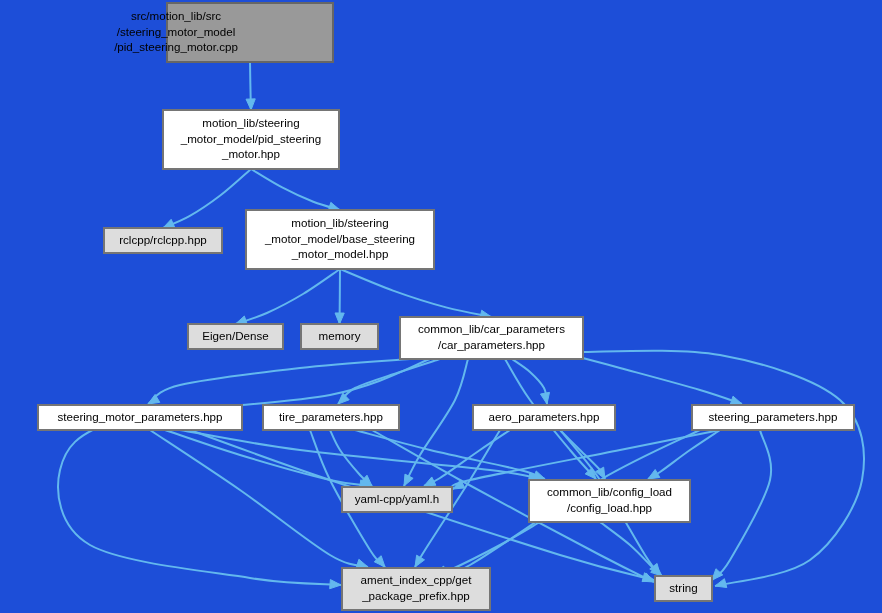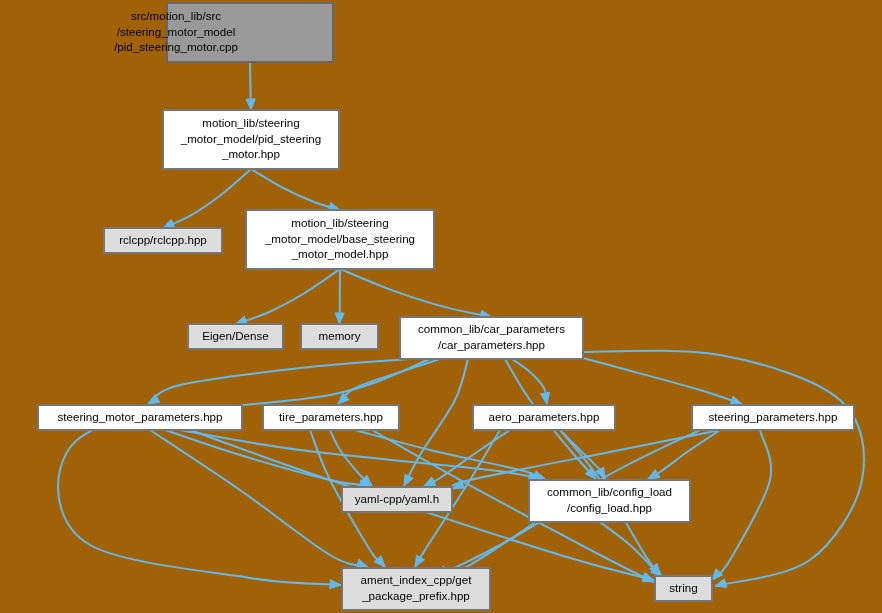--- a/index.html
+++ b/index.html
@@ -4,21 +4,21 @@
 <style>
   html, body {
     margin: 0;
     padding: 0;
     background: #ffffff;
   }
   #graph-root {
     position: relative;
     width: 882px;
     height: 613px;
-    background: #a16207;
+    background: #1d4ed8;
     font-family: "Liberation Sans", sans-serif;
     overflow: hidden;
   }
   svg#graph-svg {
     position: absolute;
     left: 0;
     top: 0;
     width: 882px;
     height: 613px;
     display: block;

